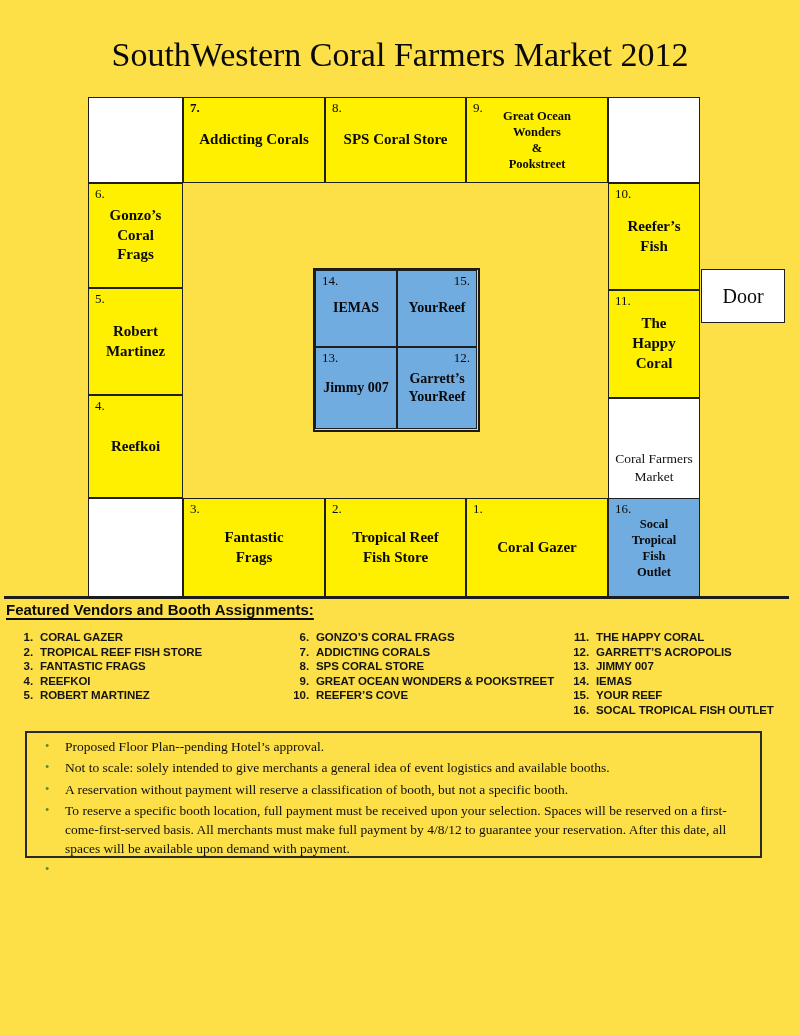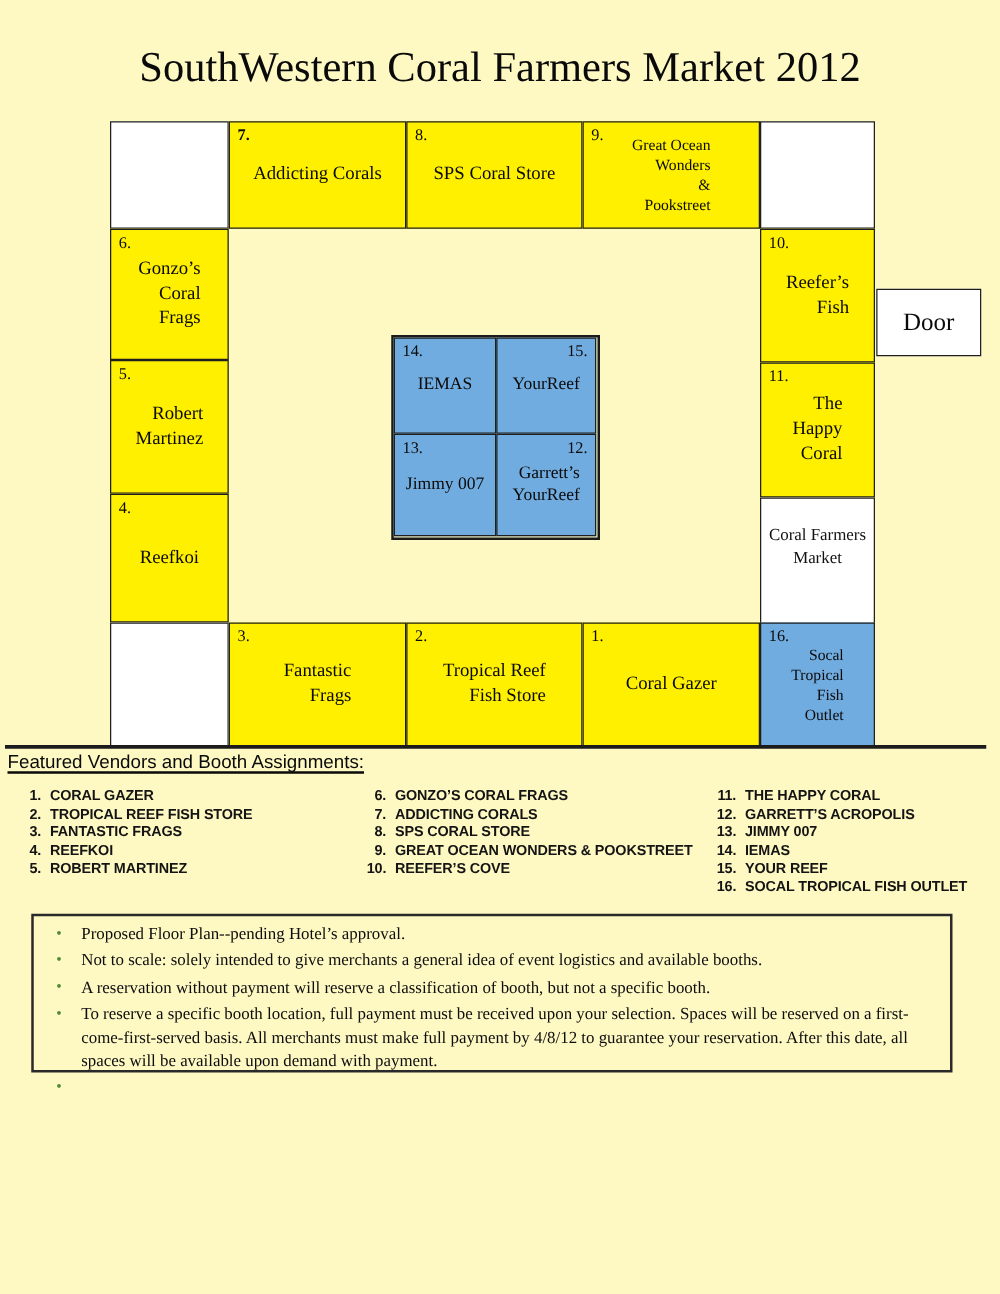--- a/index.html
+++ b/index.html
@@ -1,47 +1,47 @@
 <!DOCTYPE html>
 <html><head>
 <meta charset="utf-8">
 <style>
   html,body{margin:0;padding:0;background:#ffffff;}
-  #page{position:relative;width:800px;height:1035px;background:#fef9c3;overflow:hidden;
+  #page{position:relative;width:800px;height:1035px;background:#fde047;overflow:hidden;
         font-family:"Liberation Serif",serif;color:#111;}
 
   
   #title{position:absolute;left:0;right:0;top:36px;text-align:center;
          font-family:"Liberation Serif",serif;font-size:34px;font-weight:400;color:#0a0a0a;}
 
   
   #plan{position:absolute;left:88px;top:97px;width:612px;height:501px;}
   .cell{position:absolute;box-sizing:border-box;border:1.5px solid #1f1f1f;
         display:flex;align-items:center;justify-content:center;}
   .yellow{background:#FFF000;}
   .blue{background:#71ACE0;}
   .white{background:#ffffff;}
   .num{position:absolute;top:2px;left:6px;font-family:"Liberation Serif",serif;
        font-size:13px;font-weight:400;color:#0a0a0a;}
   .num-right .num{left:auto;right:6px;}
-  .bname{font-family:"Liberation Serif",serif;font-weight:normal;font-size:15px;
-         line-height:1.32;text-align:right;white-space:pre-line;color:#0a0a0a;}
+  .bname{font-family:"Liberation Serif",serif;font-weight:bold;font-size:15px;
+         line-height:1.32;text-align:center;white-space:pre-line;color:#0a0a0a;}
   .small .bname{font-size:12.5px;line-height:1.3;}
   .pos-tl{left:0;top:0;width:95px;height:86px;}
   .pos-b7{left:95px;top:0;width:142px;height:86px;}
   .pos-b8{left:237px;top:0;width:141px;height:86px;}
   .pos-b9{left:378px;top:0;width:142px;height:86px;}
   .pos-tr{left:520px;top:0;width:92px;height:86px;}
   .pos-b6{left:0;top:86px;width:95px;height:105px;}
   .pos-b5{left:0;top:191px;width:95px;height:107px;}
   .pos-b4{left:0;top:298px;width:95px;height:103px;}
   .pos-bl{left:0;top:401px;width:95px;height:100px;}
   .pos-b10{left:520px;top:86px;width:92px;height:107px;}
   .pos-b11{left:520px;top:193px;width:92px;height:108px;}
-  .pos-market{left:520px;top:301px;width:92px;height:120px;align-items:flex-start;padding-top:20px;}
+  .pos-market{left:520px;top:301px;width:92px;height:120px;align-items:center;padding-top:20px;}
   .pos-b3{left:95px;top:401px;width:142px;height:100px;}
   .pos-b2{left:237px;top:401px;width:141px;height:100px;}
   .pos-b1{left:378px;top:401px;width:142px;height:100px;}
   .pos-b16{left:520px;top:401px;width:92px;height:100px;}
   .pos-b7 .num{font-weight:bold;}
   #market-sign{font-family:"Liberation Serif",serif;font-size:13.5px;font-weight:400;
                line-height:1.35;text-align:center;white-space:pre-line;}
 
   
   #center-block{position:absolute;left:225px;top:171px;width:167px;height:164px;
@@ -49,30 +49,30 @@
   #center-block .cell{border-width:1.2px;}
   #center-block .bname{font-size:14px;}
   .pos-b14{left:0;top:0;width:82px;height:77px;}
   .pos-b15{left:82px;top:0;width:80px;height:77px;}
   .pos-b13{left:0;top:77px;width:82px;height:82px;}
   .pos-b12{left:82px;top:77px;width:80px;height:82px;}
 
   
   .doorbox{position:absolute;box-sizing:border-box;border:1.5px solid #1f1f1f;background:#fff;
            display:flex;align-items:center;justify-content:center;text-align:center;
-           font-family:"Liberation Serif",serif;white-space:pre-line;color:#0a0a0a;}
+           font-family:"Liberation Serif",serif;white-space:pre-line;color:#0a0a0a;margin-top:38px;}
   #door{left:701px;top:231px;width:84px;height:54px;font-size:20px;}
   #main-entrance{left:701px;top:430px;width:84px;height:60px;font-size:18px;line-height:1.3;}
 
   
   #plan-baseline{position:absolute;left:4px;top:596px;width:785px;height:2.5px;background:#1c1c1c;}
 
   
   #vendors-heading{position:absolute;left:6px;top:601px;font-family:"Liberation Sans",sans-serif;
-                   font-size:15px;font-weight:normal;color:#0a0a0a;
+                   font-size:15px;font-weight:bold;color:#0a0a0a;
                    text-decoration:underline;text-decoration-thickness:2px;text-underline-offset:3px;}
   .vcol{position:absolute;top:631px;}
   #vcol1{left:12px;}
   #vcol2{left:288px;}
   #vcol3{left:568px;}
   .vrow{display:flex;margin-bottom:2.6px;font-family:"Liberation Sans",sans-serif;
         font-size:11.5px;font-weight:bold;letter-spacing:-0.1px;color:#141414;white-space:nowrap;}
   .vnum{min-width:21px;text-align:right;padding-right:7px;}
 
   

